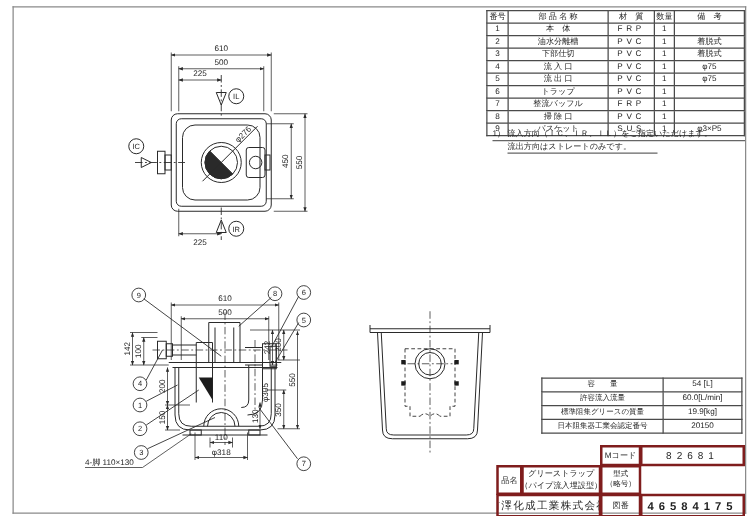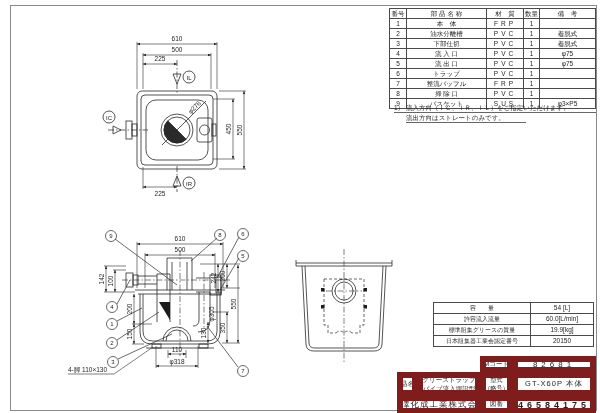--- a/index.html
+++ b/index.html
@@ -22,21 +22,21 @@
   .notes .n2{margin-left:12px;width:120px;}
 
   
   table.spec{position:absolute;left:433px;top:302px;width:160px;border-collapse:collapse;table-layout:fixed;}
   table.spec td{border:1px solid #4a4a4a;font-size:6px;padding:0 2px;height:10px;line-height:10px;
     text-align:center;white-space:nowrap;overflow:hidden;}
   table.spec td.v{font-size:6.5px;}
   
   .tblock{position:absolute;left:398px;top:357px;width:199px;font-size:7px;}
   .tb-row{display:flex;}
-  .tb-cell{border:6px solid #7f1d1d;box-sizing:border-box;display:flex;align-items:center;justify-content:center;
+  .tb-cell{border:2px solid #7f1d1d;box-sizing:border-box;display:flex;align-items:center;justify-content:center;
     text-align:center;white-space:nowrap;overflow:hidden;margin-left:-1px;margin-top:-1px;}
   .tb-spacer{border:none;}
   .tb-name{flex-direction:column;line-height:9px;font-size:6.5px;}
   .tb-model-label{flex-direction:column;line-height:8px;font-size:6px;}
   .tb-company{font-size:8.5px;letter-spacing:1px;}
   .tb-code{font-size:8px;letter-spacing:4px;}
   .tb-dwg{font-size:9px;letter-spacing:4px;font-weight:bold;}
   .tb-model{font-size:7.5px;letter-spacing:1px;}
 </style>
 </head>
@@ -400,21 +400,20 @@
     <div class="tb-row" style="height:23px;">
       <div class="tb-cell" style="width:21px;font-size:6.5px;">品名</div>
       <div class="tb-cell tb-name" style="width:64px;">
         <span>グリーストラップ</span>
         <span>（パイプ流入埋設型）</span>
       </div>
       <div class="tb-cell tb-model-label" style="width:33px;">
         <span>型式</span>
         <span>（略号）</span>
       </div>
-      <div class="tb-cell tb-model" style="width:84px;">GT-X60P 本体</div>
     </div>
     <div class="tb-row" style="height:18px;">
       <div class="tb-cell tb-company" style="width:84px;">前澤化成工業株式会社</div>
       <div class="tb-cell" style="width:33px;font-size:6.5px;">図番</div>
       <div class="tb-cell tb-dwg" style="width:84px;">46584175</div>
     </div>
   </div>
 
 </div>
 

